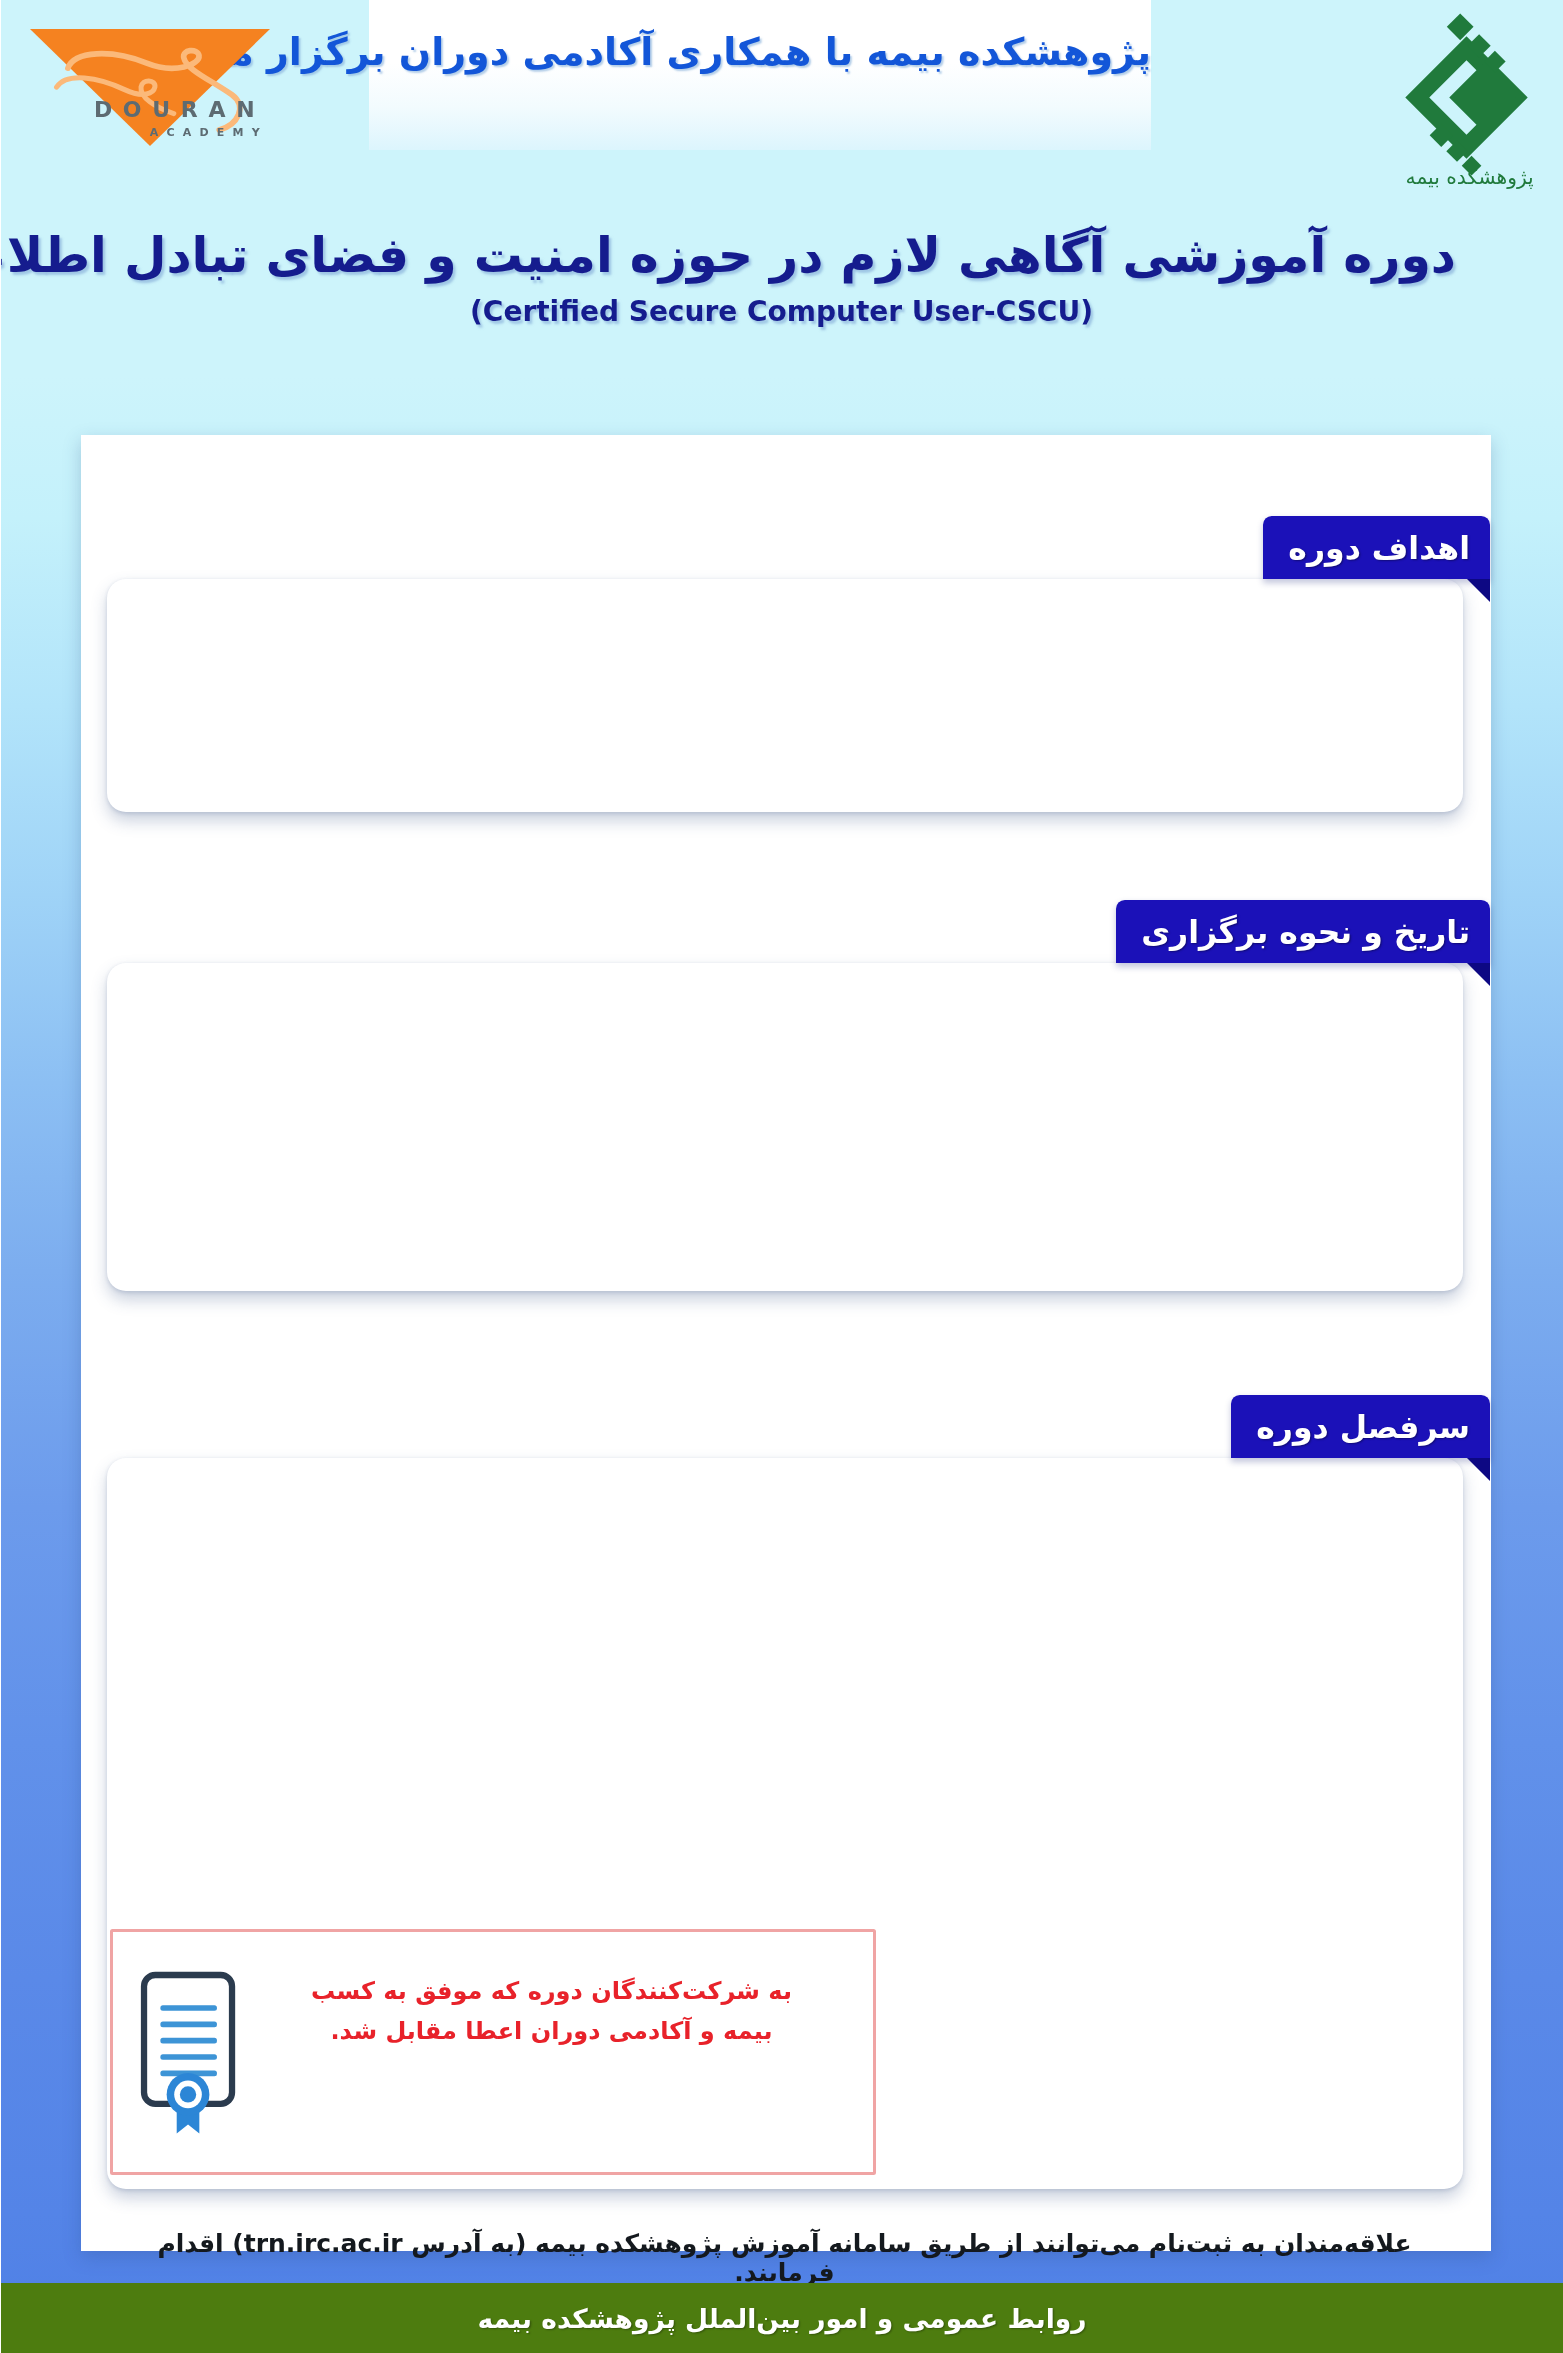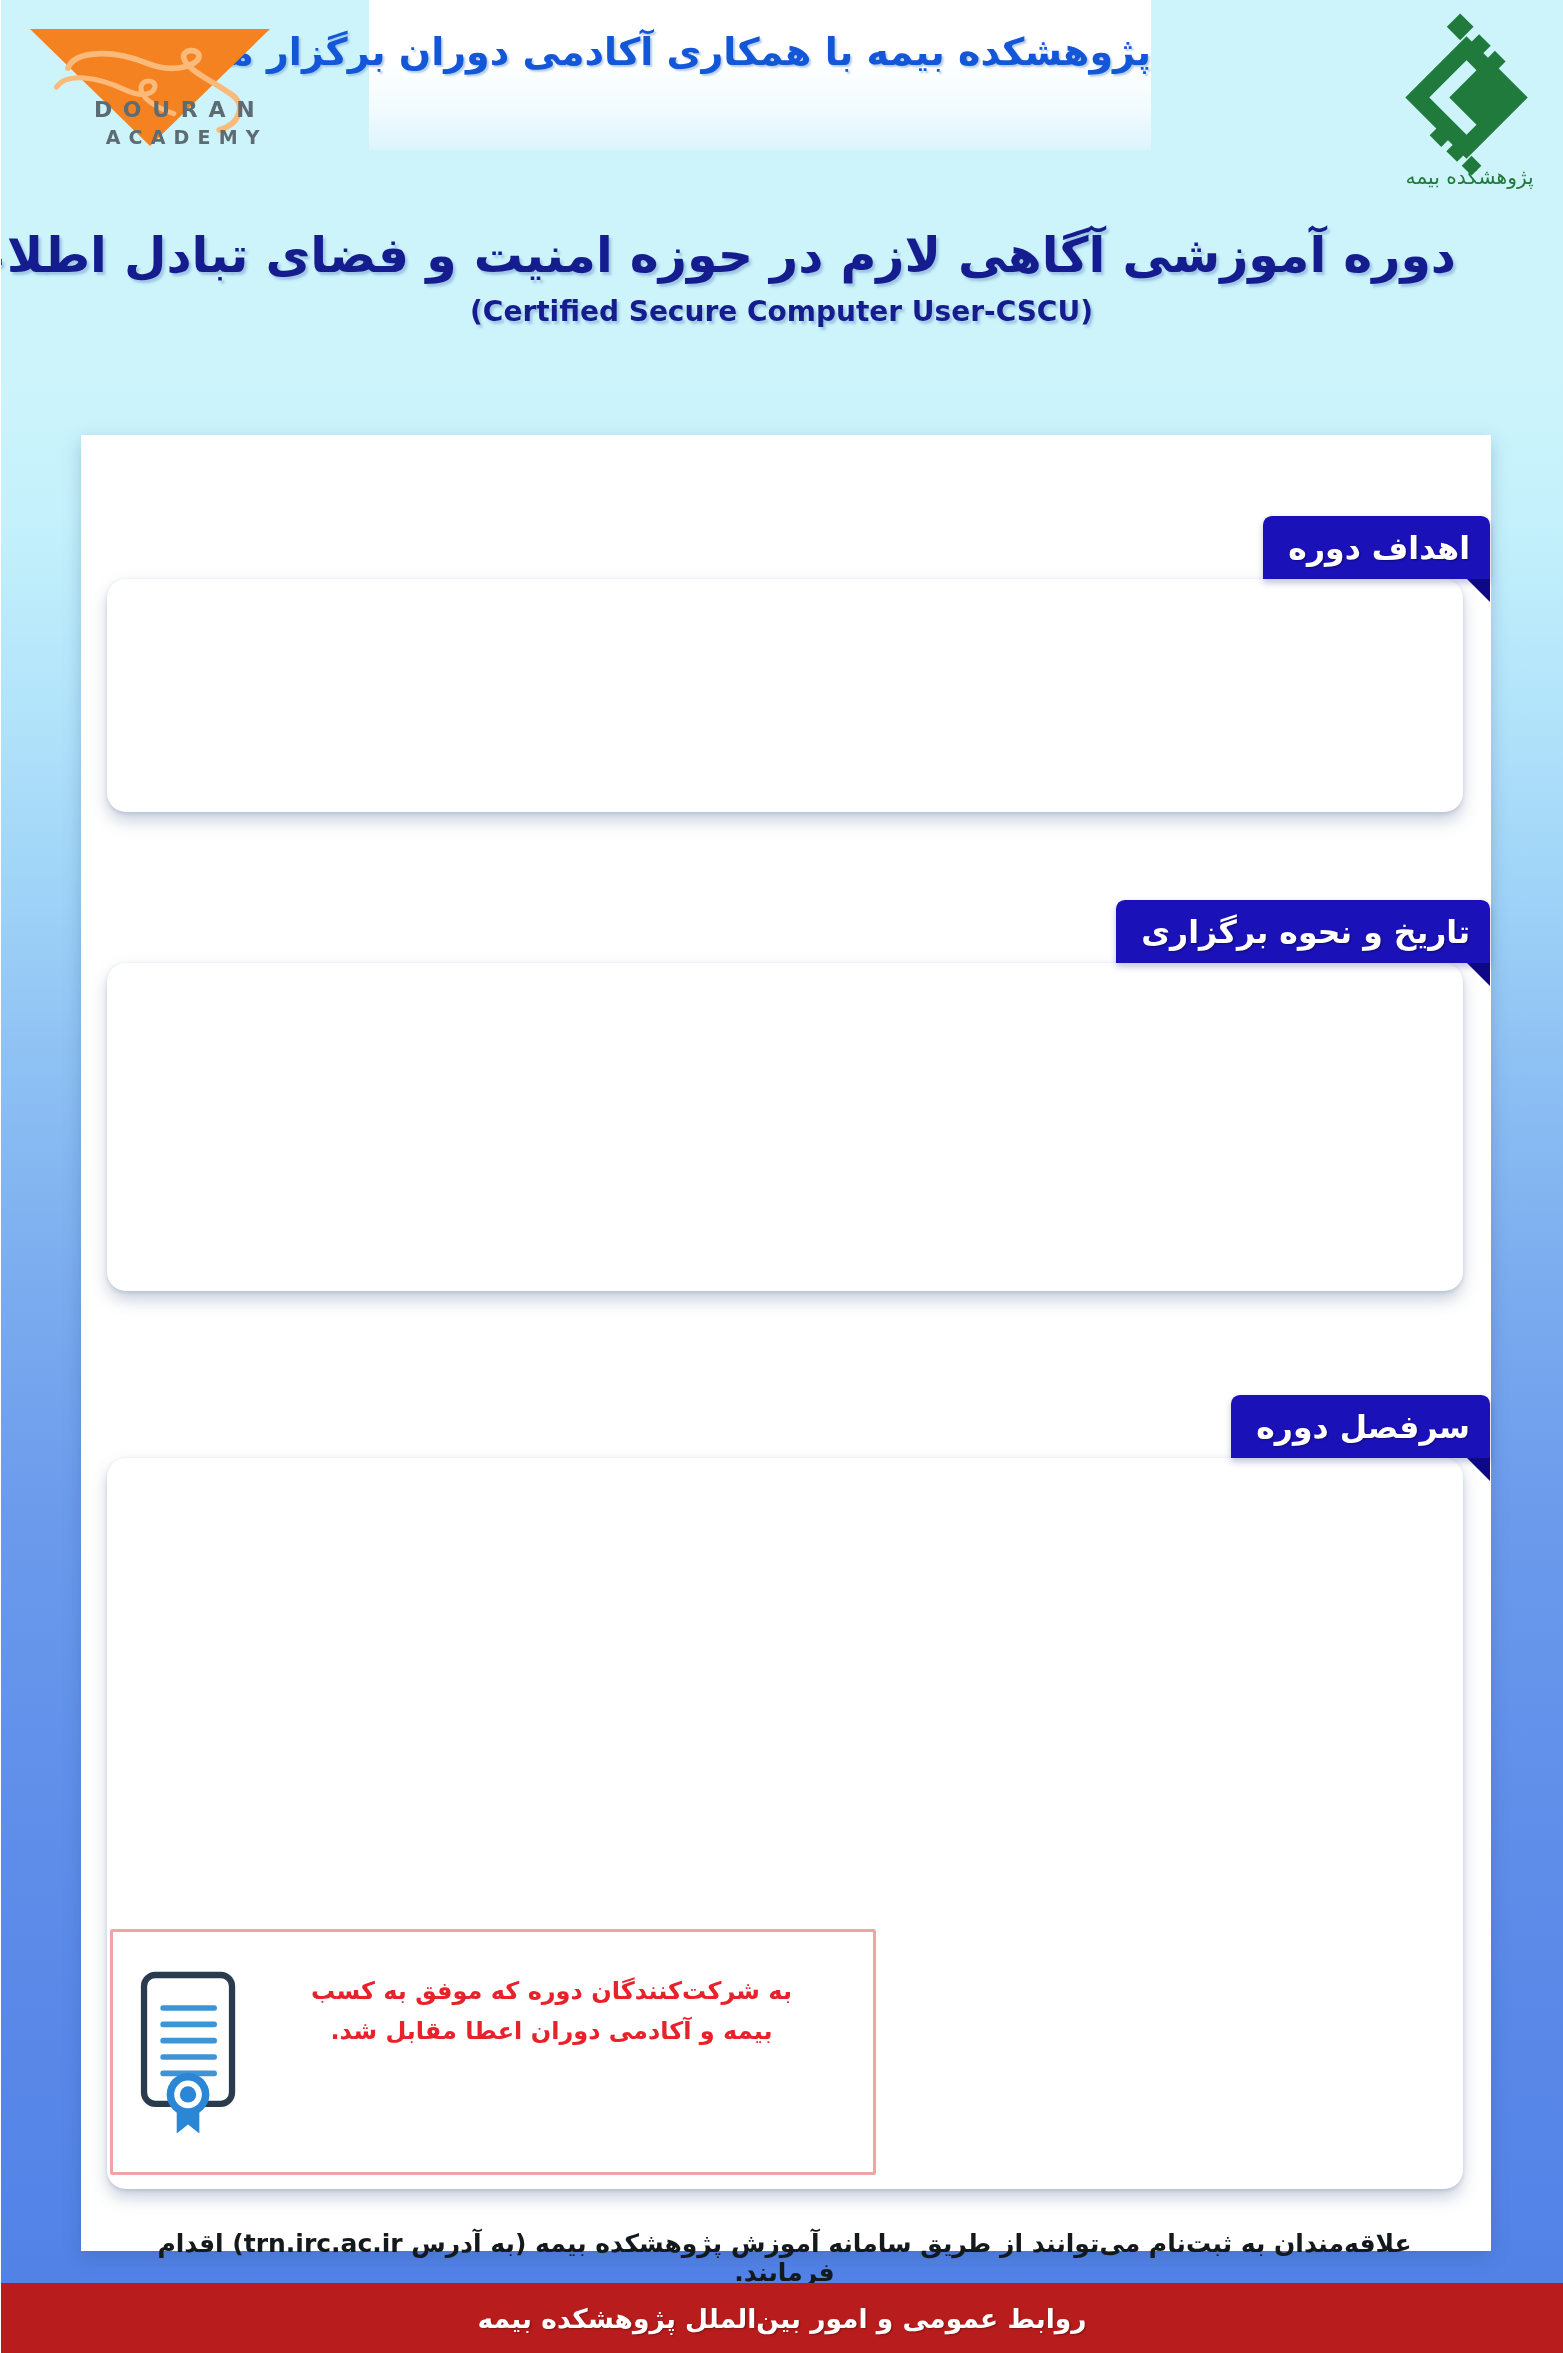--- a/index.html
+++ b/index.html
@@ -73,21 +73,21 @@
     width: 246px; height: 145px;
   }
   .logo-douran .ltxt {
     position: absolute;
     width: 246px;
     text-align: right;
     color: #5d6b72;
     font-weight: 700;
   }
   .logo-douran .ltxt.d1 { top: 78px; font-size: 22px; letter-spacing: 10.7px; text-indent: 10.7px; }
-  .logo-douran .ltxt.d2 { top: 107px; font-size: 19px; letter-spacing: 8.2px; text-indent: 8.2px; }
+  .logo-douran .ltxt.d2 { top: 107px; font-size: 11px; letter-spacing: 8.2px; text-indent: 8.2px; }
 
   
   .logo-irc {
     position: absolute;
     left: 1375px; top: 6.3px;
     width: 183px; height: 183px;
   }
 
   
   .main-title {
@@ -247,21 +247,21 @@
     font-weight: 700;
     color: #14191e;
   }
   .reg-note .url { direction: ltr; unicode-bidi: embed; display: inline-block; text-align: center; }
 
   
   .footer {
     position: absolute;
     left: 0; bottom: 0;
     width: 1564px; height: 71px;
-    background: #b91c1c;
+    background: #4d7c0f;
     display: flex;
     align-items: center;
     justify-content: center;
   }
   .footer-text {
     color: #ffffff;
     font-size: 26.5px;
     font-weight: 700;
     text-shadow: 1.3px 1.3px 1.9px rgba(0,0,0,.3);
   }

